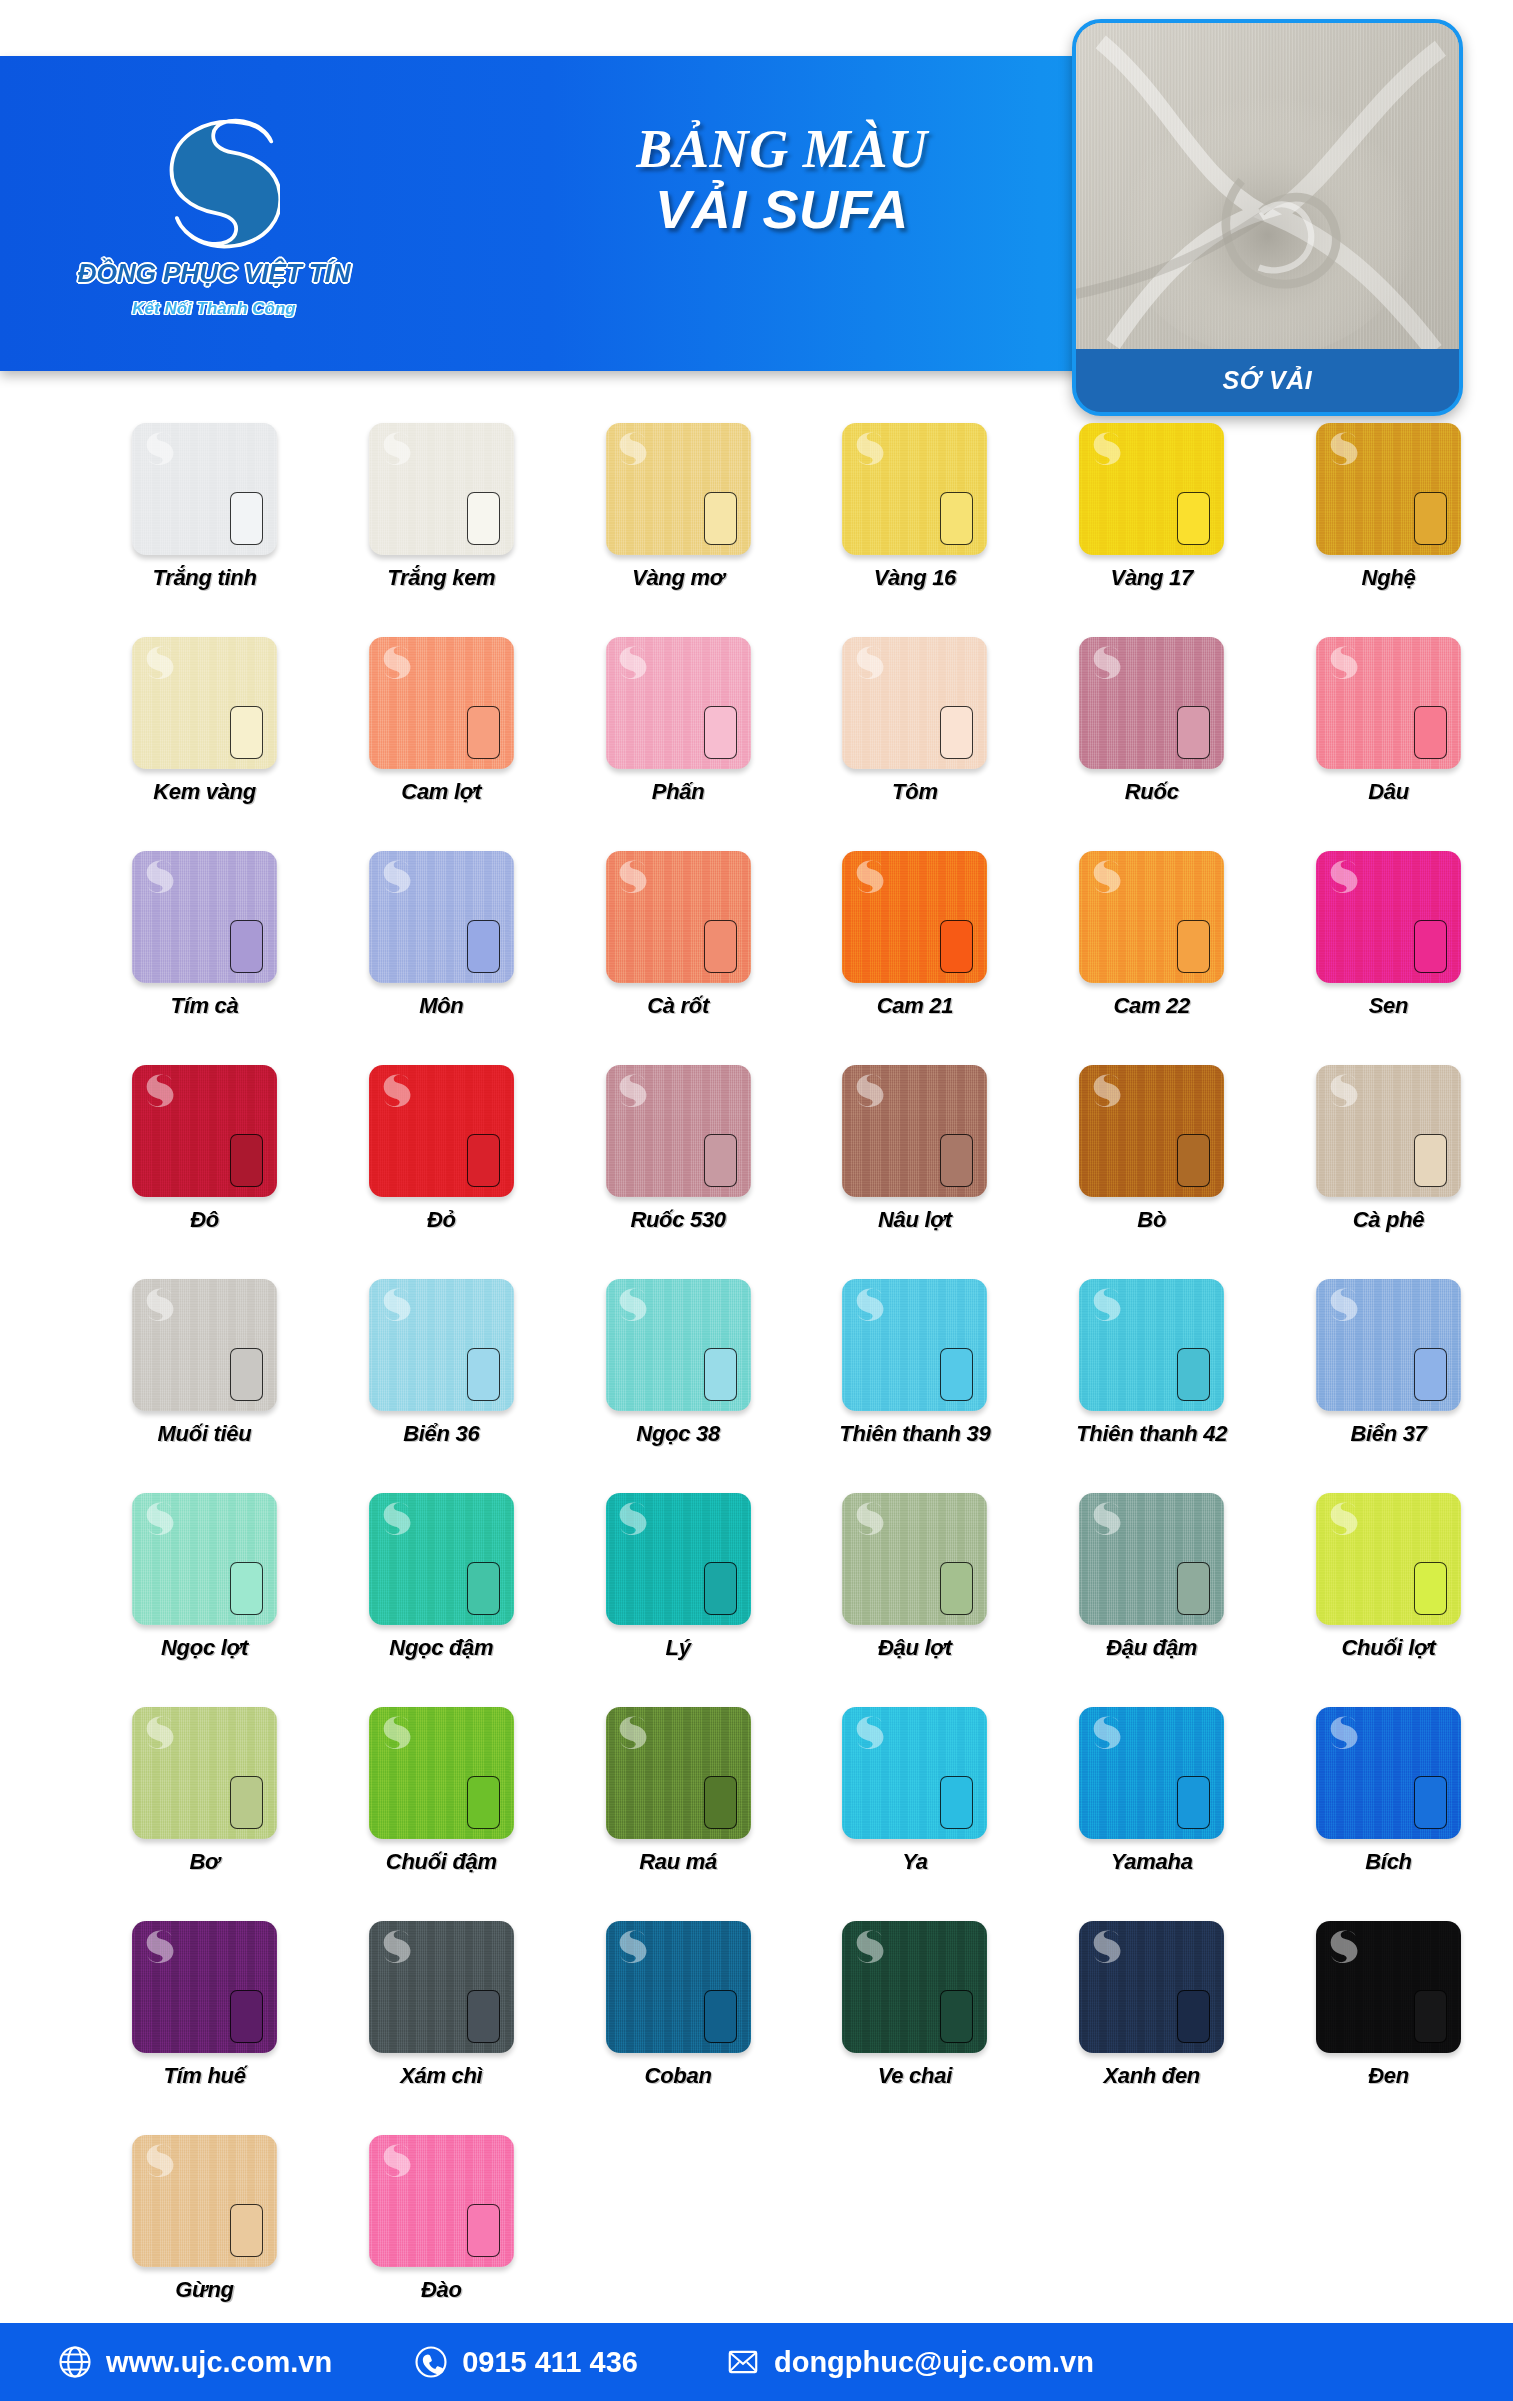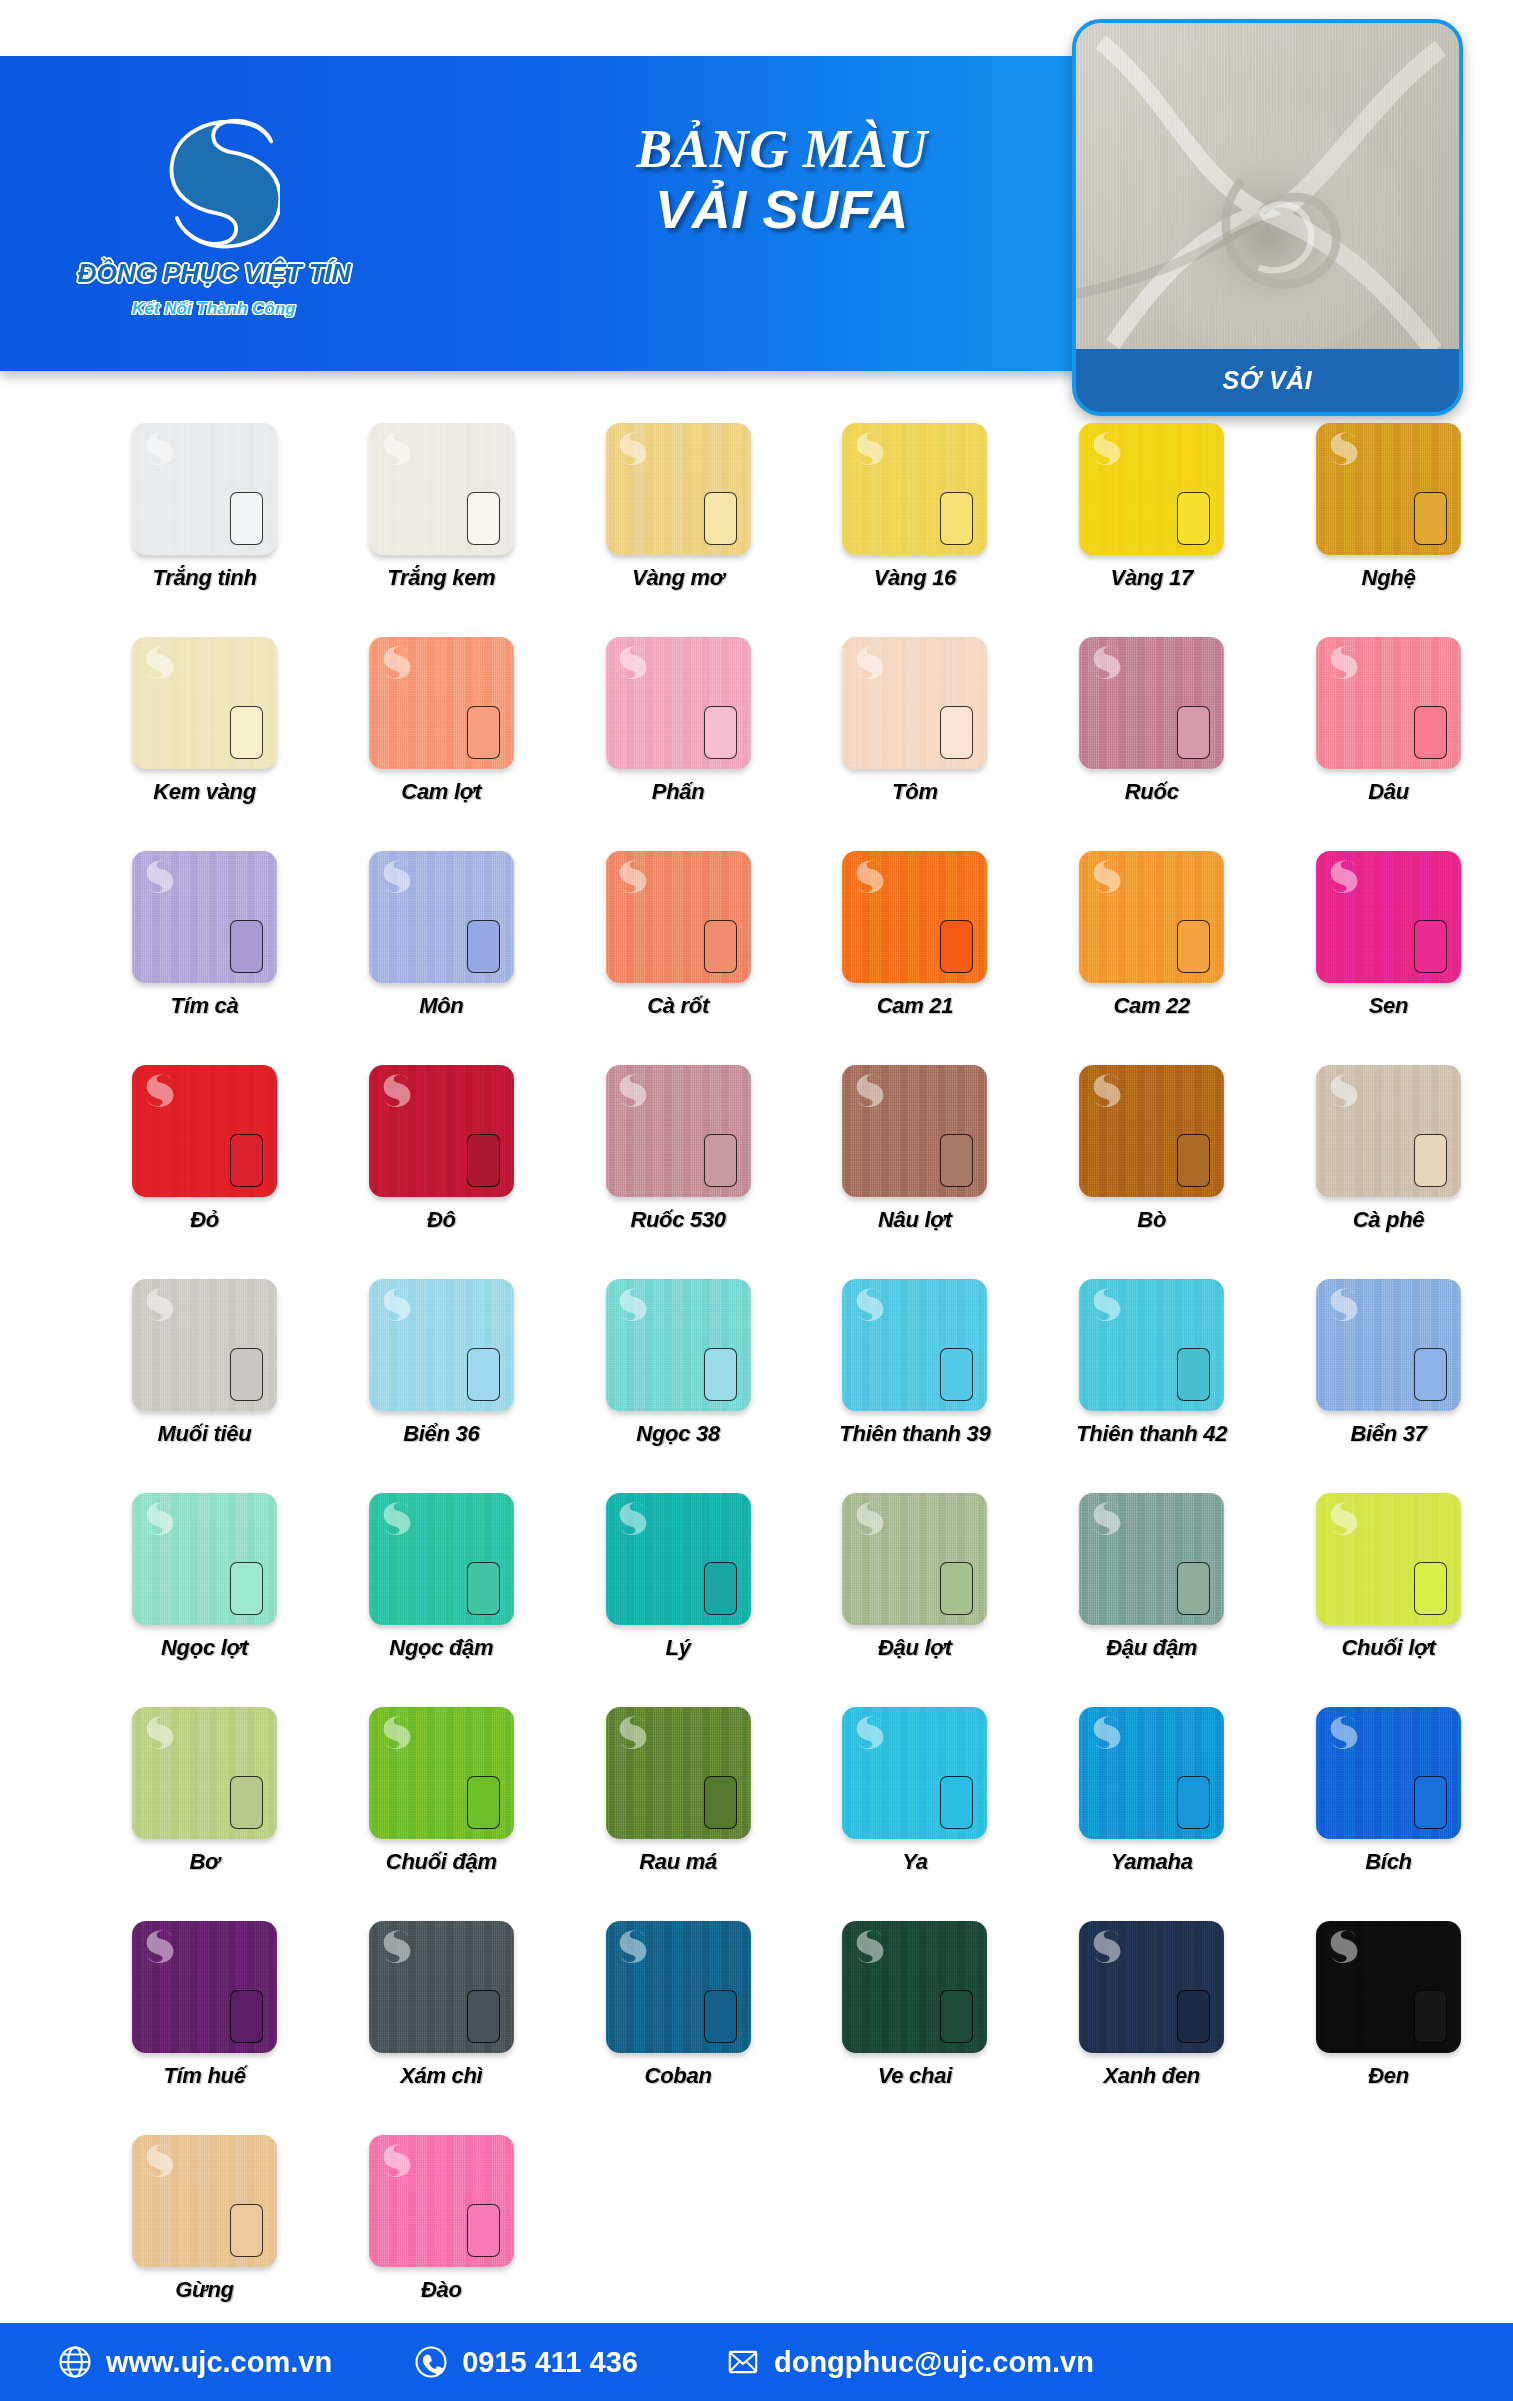--- a/index.html
+++ b/index.html
@@ -467,38 +467,38 @@
         <div class="swatch" style="background: rgb(232, 37, 140);">
           <div class="weave"></div>
           <svg class="wm" viewBox="0 0 52 58">
             <path d="M37 6 C23 3 10 11 9 23 c-1 12 9 18 17 20 c6 1 9 4 8 7 c-1 4 -6 6 -11 5 C17 54 12 50 10 45 c3 9 13 13 23 11 c13 -2 19 -11 18 -20 c-1 -10 -10 -15 -18 -17 c-6 -1 -9 -4 -8 -8 c1 -4 6 -6 12 -5 c5 1 9 4 11 8 C47 9 42 7 37 6 Z" fill="rgba(255,255,255,0.85)"></path>
           </svg>
           <div class="tab" style="background: rgb(236, 42, 144);"></div>
         </div>
         <div class="cell-label">Sen</div>
       </div>
       <div class="cell">
+        <div class="swatch" style="background: rgb(191, 23, 51);">
+          <div class="weave"></div>
+          <svg class="wm" viewBox="0 0 52 58">
+            <path d="M37 6 C23 3 10 11 9 23 c-1 12 9 18 17 20 c6 1 9 4 8 7 c-1 4 -6 6 -11 5 C17 54 12 50 10 45 c3 9 13 13 23 11 c13 -2 19 -11 18 -20 c-1 -10 -10 -15 -18 -17 c-6 -1 -9 -4 -8 -8 c1 -4 6 -6 12 -5 c5 1 9 4 11 8 C47 9 42 7 37 6 Z" fill="rgba(255,255,255,0.85)"></path>
+          </svg>
+          <div class="tab" style="background: rgb(171, 24, 47);"></div>
+        </div>
+        <div class="cell-label">Đô</div>
+      </div>
+      <div class="cell">
         <div class="swatch" style="background: rgb(224, 31, 39);">
           <div class="weave"></div>
           <svg class="wm" viewBox="0 0 52 58">
             <path d="M37 6 C23 3 10 11 9 23 c-1 12 9 18 17 20 c6 1 9 4 8 7 c-1 4 -6 6 -11 5 C17 54 12 50 10 45 c3 9 13 13 23 11 c13 -2 19 -11 18 -20 c-1 -10 -10 -15 -18 -17 c-6 -1 -9 -4 -8 -8 c1 -4 6 -6 12 -5 c5 1 9 4 11 8 C47 9 42 7 37 6 Z" fill="rgba(255,255,255,0.85)"></path>
           </svg>
           <div class="tab" style="background: rgb(217, 33, 43);"></div>
         </div>
         <div class="cell-label">Đỏ</div>
-      </div>
-      <div class="cell">
-        <div class="swatch" style="background: rgb(191, 23, 51);">
-          <div class="weave"></div>
-          <svg class="wm" viewBox="0 0 52 58">
-            <path d="M37 6 C23 3 10 11 9 23 c-1 12 9 18 17 20 c6 1 9 4 8 7 c-1 4 -6 6 -11 5 C17 54 12 50 10 45 c3 9 13 13 23 11 c13 -2 19 -11 18 -20 c-1 -10 -10 -15 -18 -17 c-6 -1 -9 -4 -8 -8 c1 -4 6 -6 12 -5 c5 1 9 4 11 8 C47 9 42 7 37 6 Z" fill="rgba(255,255,255,0.85)"></path>
-          </svg>
-          <div class="tab" style="background: rgb(171, 24, 47);"></div>
-        </div>
-        <div class="cell-label">Đô</div>
       </div>
       <div class="cell">
         <div class="swatch" style="background: rgb(197, 144, 154);">
           <div class="weave"></div>
           <svg class="wm" viewBox="0 0 52 58">
             <path d="M37 6 C23 3 10 11 9 23 c-1 12 9 18 17 20 c6 1 9 4 8 7 c-1 4 -6 6 -11 5 C17 54 12 50 10 45 c3 9 13 13 23 11 c13 -2 19 -11 18 -20 c-1 -10 -10 -15 -18 -17 c-6 -1 -9 -4 -8 -8 c1 -4 6 -6 12 -5 c5 1 9 4 11 8 C47 9 42 7 37 6 Z" fill="rgba(255,255,255,0.85)"></path>
           </svg>
           <div class="tab" style="background: rgb(199, 154, 162);"></div>
         </div>
         <div class="cell-label">Ruốc 530</div>

